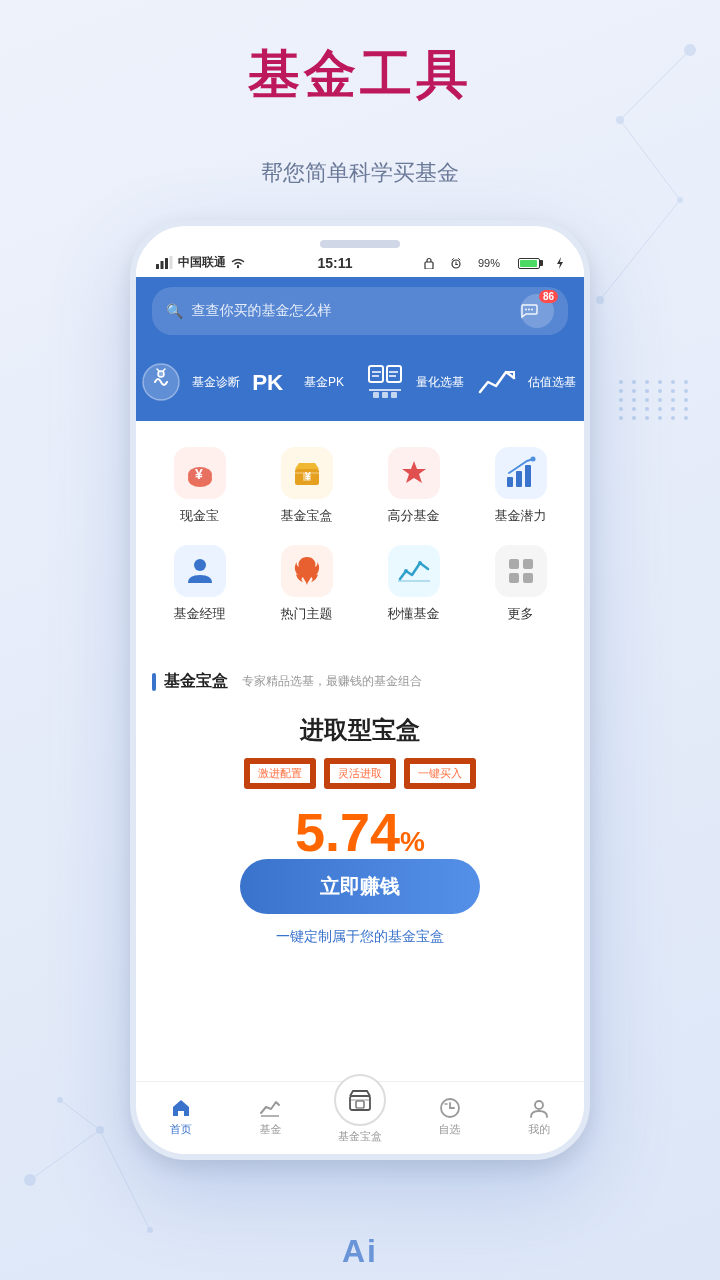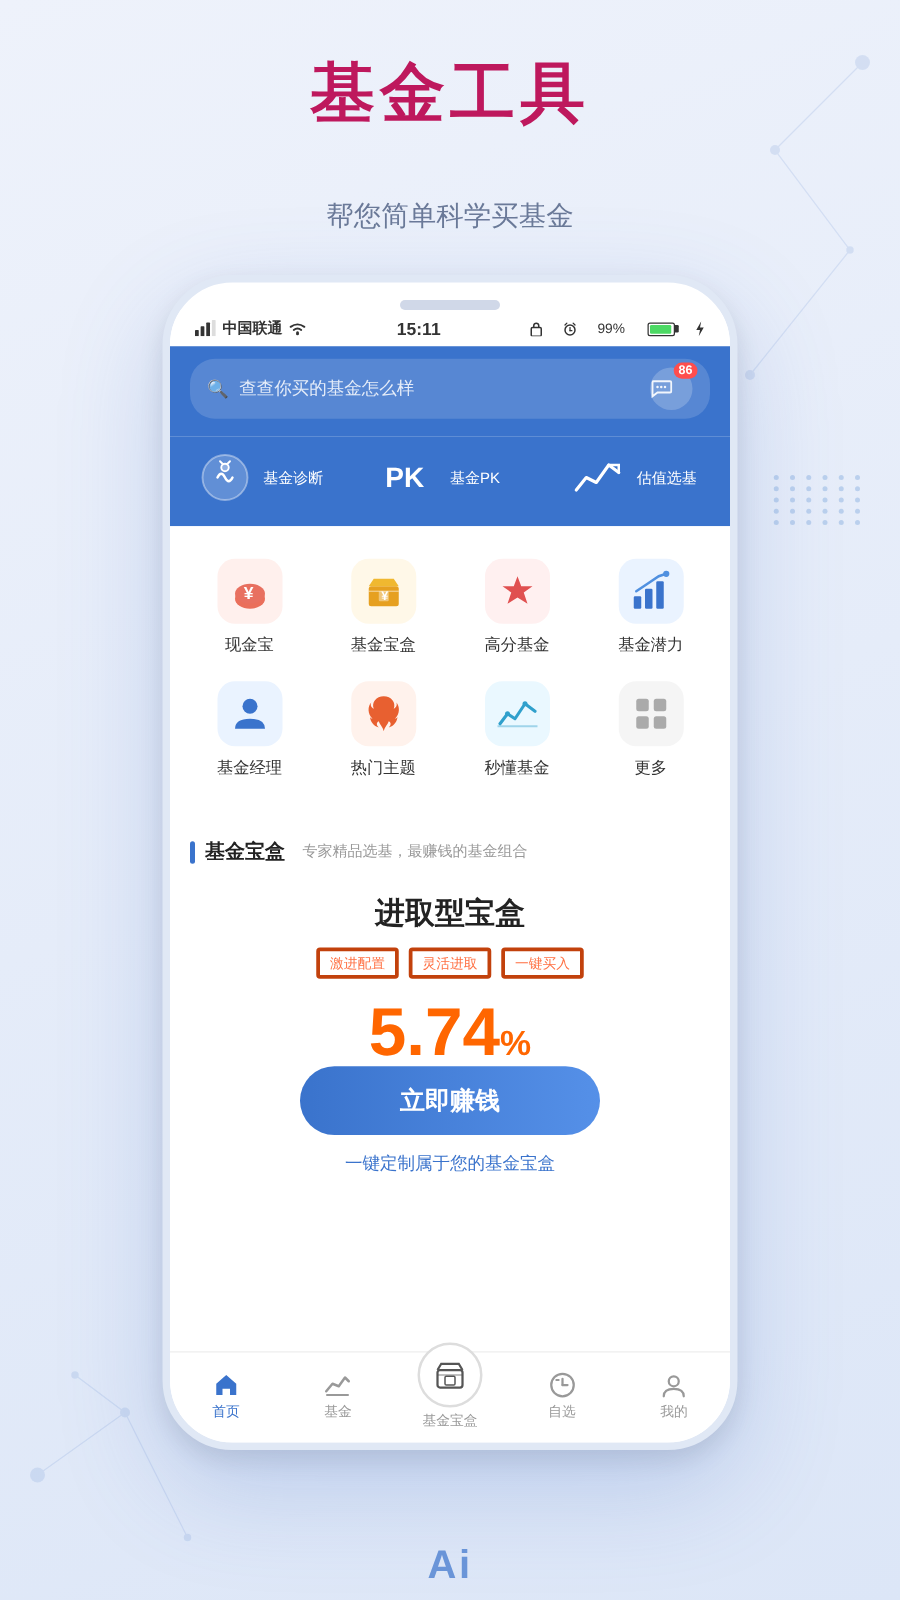--- a/index.html
+++ b/index.html
@@ -220,21 +220,21 @@
       color: #222;
       margin-bottom: 12px;
     }
     .fund-tags {
       display: flex;
       justify-content: center;
       gap: 8px;
       margin-bottom: 16px;
     }
     .fund-tag {
-      border: 3px solid #c2410c;
+      border: 6px solid #c2410c;
       color: #ff7043;
       font-size: 11px;
       border-radius: 3px;
       padding: 2px 8px;
     }
     .fund-rate {
       font-size: 54px;
       font-weight: 700;
       color: #ff6600;
       line-height: 1;
@@ -462,20 +462,37 @@
 
     <div class="top-nav-item">
       <div class="top-nav-icon">
         <svg width="48" height="32" viewBox="0 0 60 36">
           <text x="4" y="28" font-size="28" font-weight="900" fill="#fff" font-family="Arial">PK</text>
         </svg>
       </div>
       <span class="top-nav-label">基金PK</span>
     </div>
 
+    <div class="top-nav-item">
+      <div class="top-nav-icon">
+        <svg width="40" height="36" viewBox="0 0 40 36">
+          <rect x="4" y="2" width="14" height="16" rx="2" fill="none" stroke="#fff" stroke-width="2"></rect>
+          <rect x="22" y="2" width="14" height="16" rx="2" fill="none" stroke="#fff" stroke-width="2"></rect>
+          <line x1="4" y1="26" x2="36" y2="26" stroke="#fff" stroke-width="1.5"></line>
+          <rect x="8" y="28" width="6" height="6" rx="1" fill="#fff" opacity="0.7"></rect>
+          <rect x="17" y="28" width="6" height="6" rx="1" fill="#fff" opacity="0.7"></rect>
+          <rect x="26" y="28" width="6" height="6" rx="1" fill="#fff" opacity="0.7"></rect>
+          <line x1="7" y1="8" x2="16" y2="8" stroke="#fff" stroke-width="1.5"></line>
+          <line x1="7" y1="12" x2="14" y2="12" stroke="#fff" stroke-width="1.5"></line>
+          <line x1="24" y1="8" x2="33" y2="8" stroke="#fff" stroke-width="1.5"></line>
+          <line x1="24" y1="12" x2="31" y2="12" stroke="#fff" stroke-width="1.5"></line>
+        </svg>
+      </div>
+      <span class="top-nav-label">量化选基</span>
+    </div>
 
     <div class="top-nav-item">
       <div class="top-nav-icon">
         <svg width="42" height="36" viewBox="0 0 42 36">
           <polyline points="4,28 12,18 20,22 30,8 38,14" fill="none" stroke="#fff" stroke-width="2.5" stroke-linecap="round" stroke-linejoin="round"></polyline>
           <polyline points="30,8 38,8 38,14" fill="none" stroke="#fff" stroke-width="2" stroke-linecap="round"></polyline>
         </svg>
       </div>
       <span class="top-nav-label">估值选基</span>
     </div>

